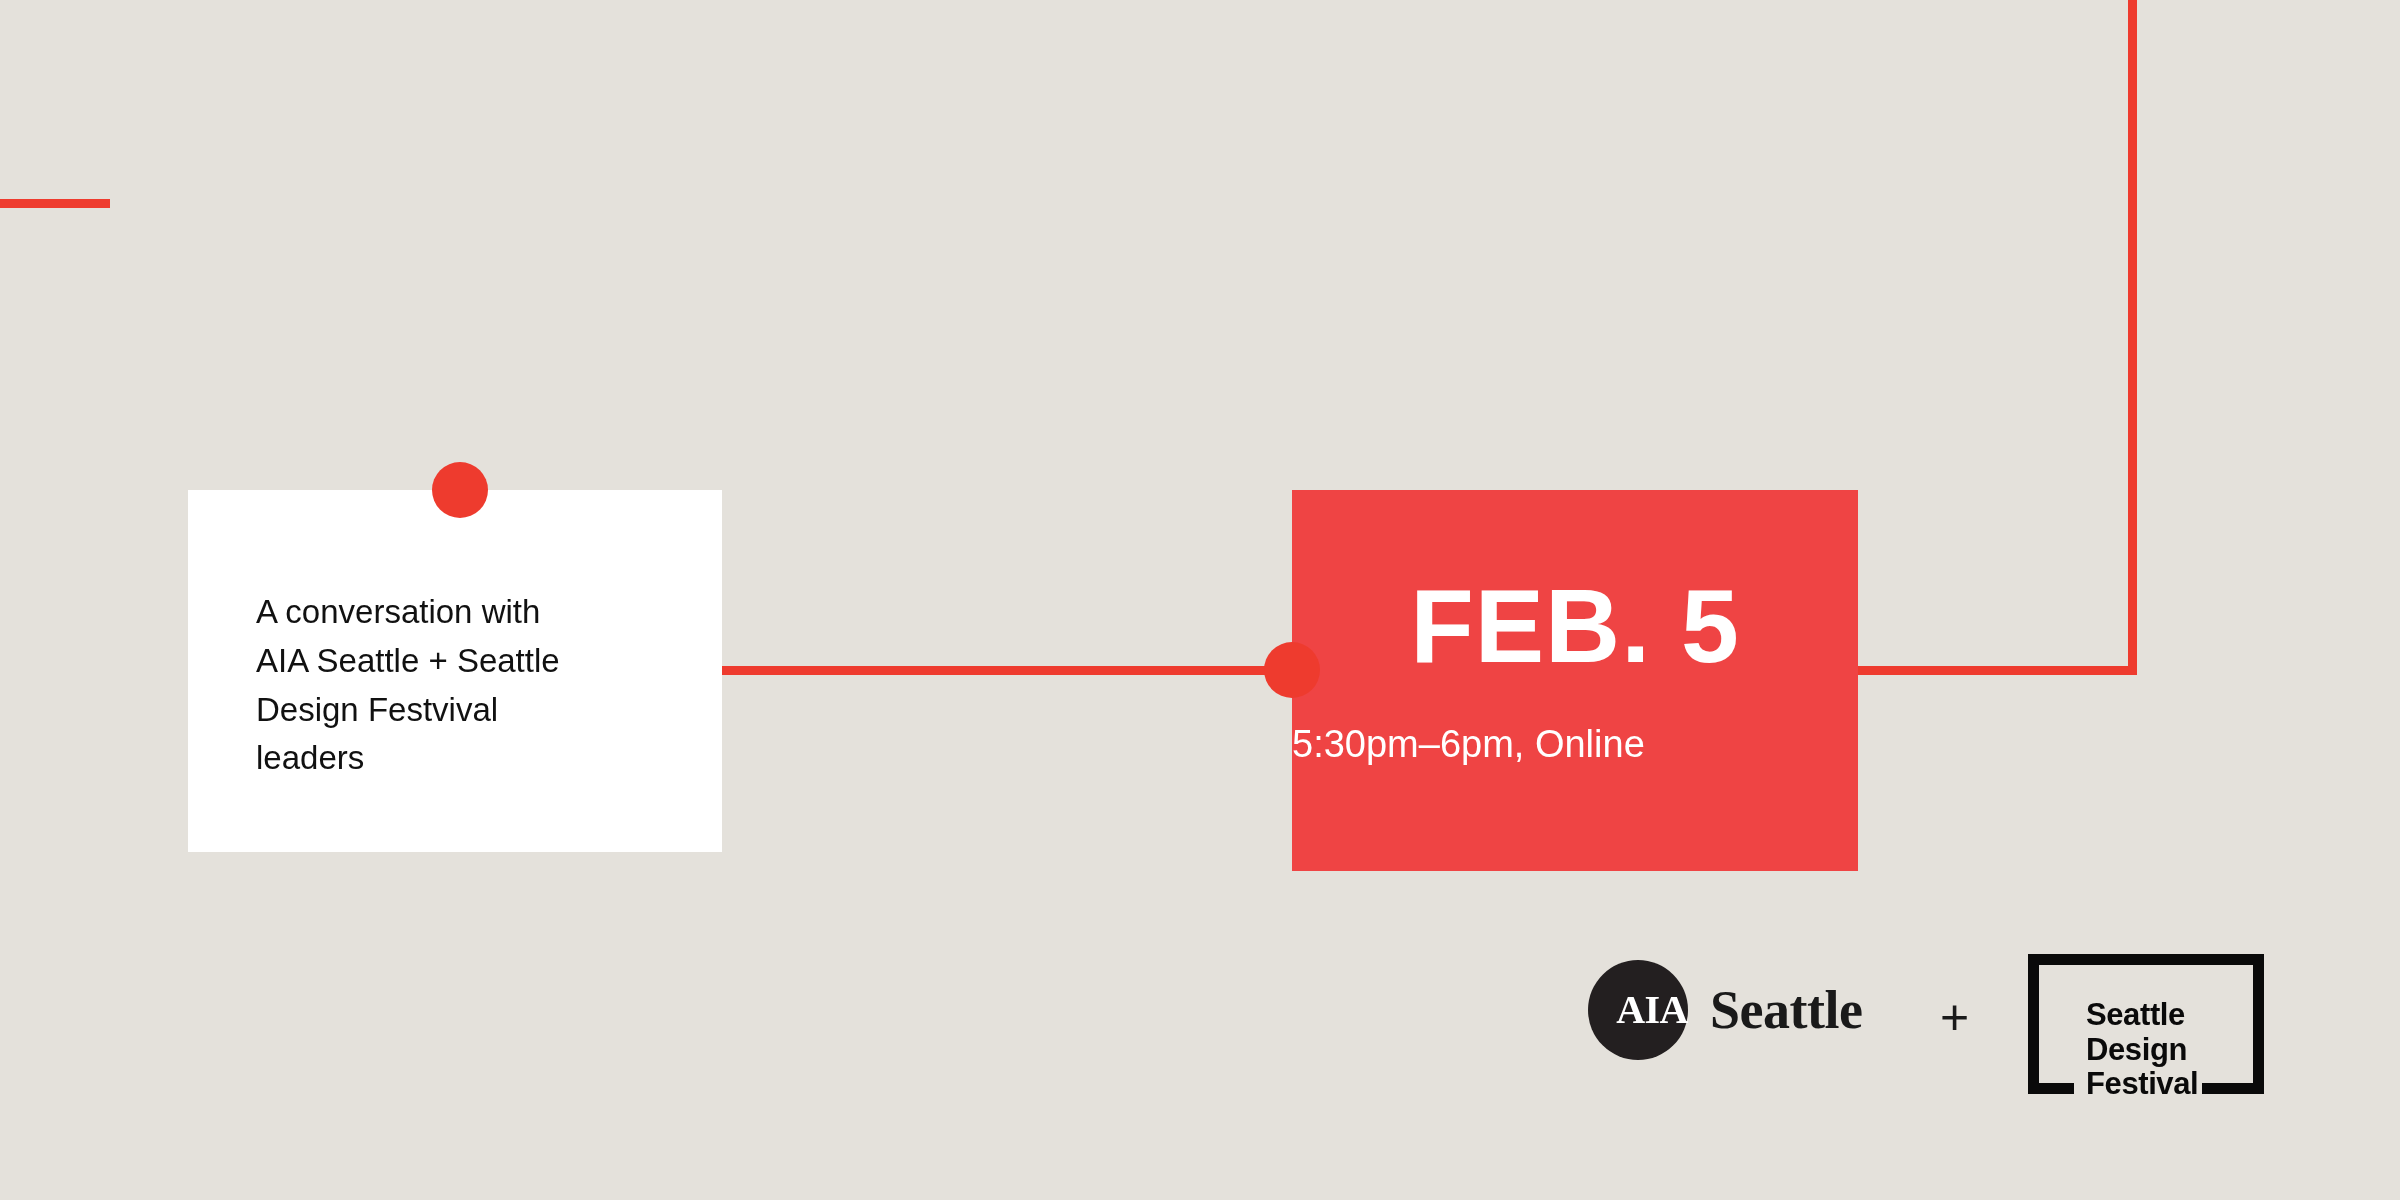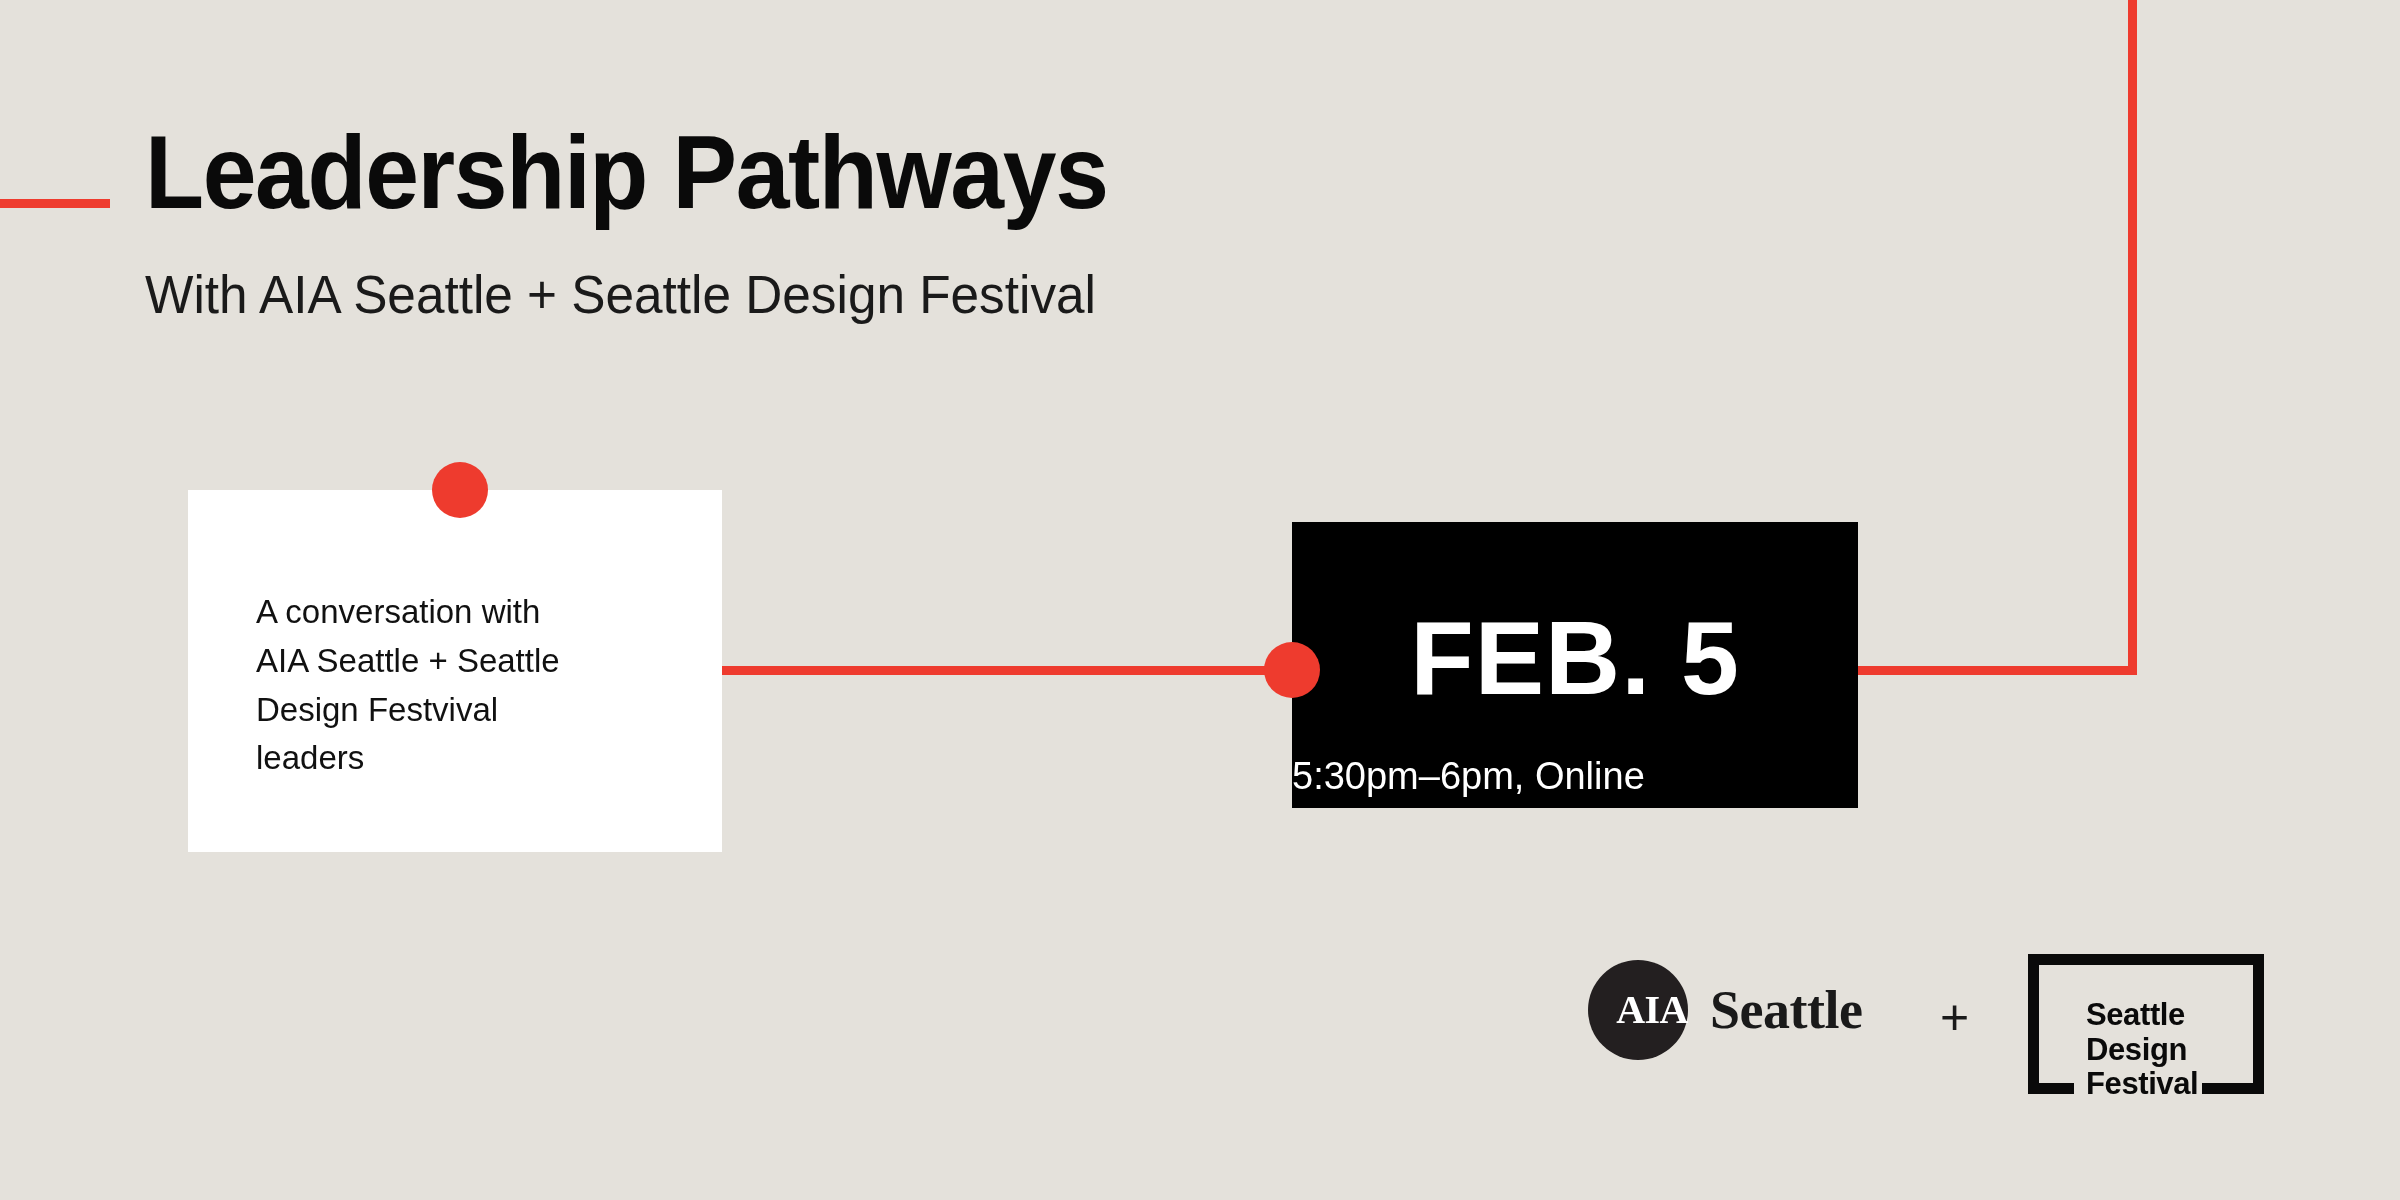--- a/index.html
+++ b/index.html
@@ -114,23 +114,22 @@
     color: #111111;
     white-space: pre-line;
   }
 
   
   #date-box {
     position: absolute;
     left: 1292px;
     top: 490px;
     width: 566px;
-    height: 286px;
-    background: #000000;
-    margin-top: 32px;
+    height: 381px;
+    background: #ef4444;
   }
   #date-main {
     position: absolute;
     left: 0;
     right: 0;
     top: 84px;
     margin: 0;
     text-align: center;
     font-family: "Liberation Sans Narrow", "Liberation Sans", sans-serif;
     font-weight: 700;
@@ -243,24 +242,20 @@
 </style>
 </head>
 <body>
 
 <div id="poster">
 
   <div class="rule" id="rule-left"></div>
   <div class="rule" id="rule-vertical-right"></div>
   <div class="rule" id="rule-horizontal-main"></div>
 
-  <div id="headline-block">
-    <h1 id="headline">Leadership Pathways</h1>
-    <p id="subheadline">With AIA Seattle + Seattle Design Festival</p>
-  </div>
 
   <div id="info-card">
     <p id="info-card-text">A conversation with
 AIA Seattle + Seattle
 Design Festvival
 leaders</p>
   </div>
 
   <div class="dot" id="dot-card"></div>
 

